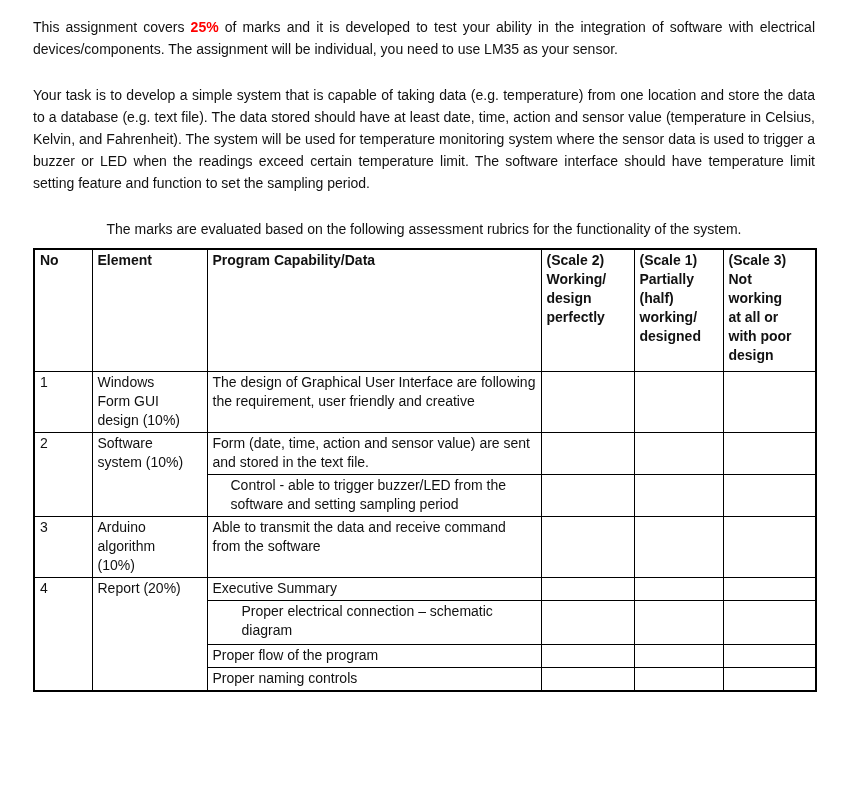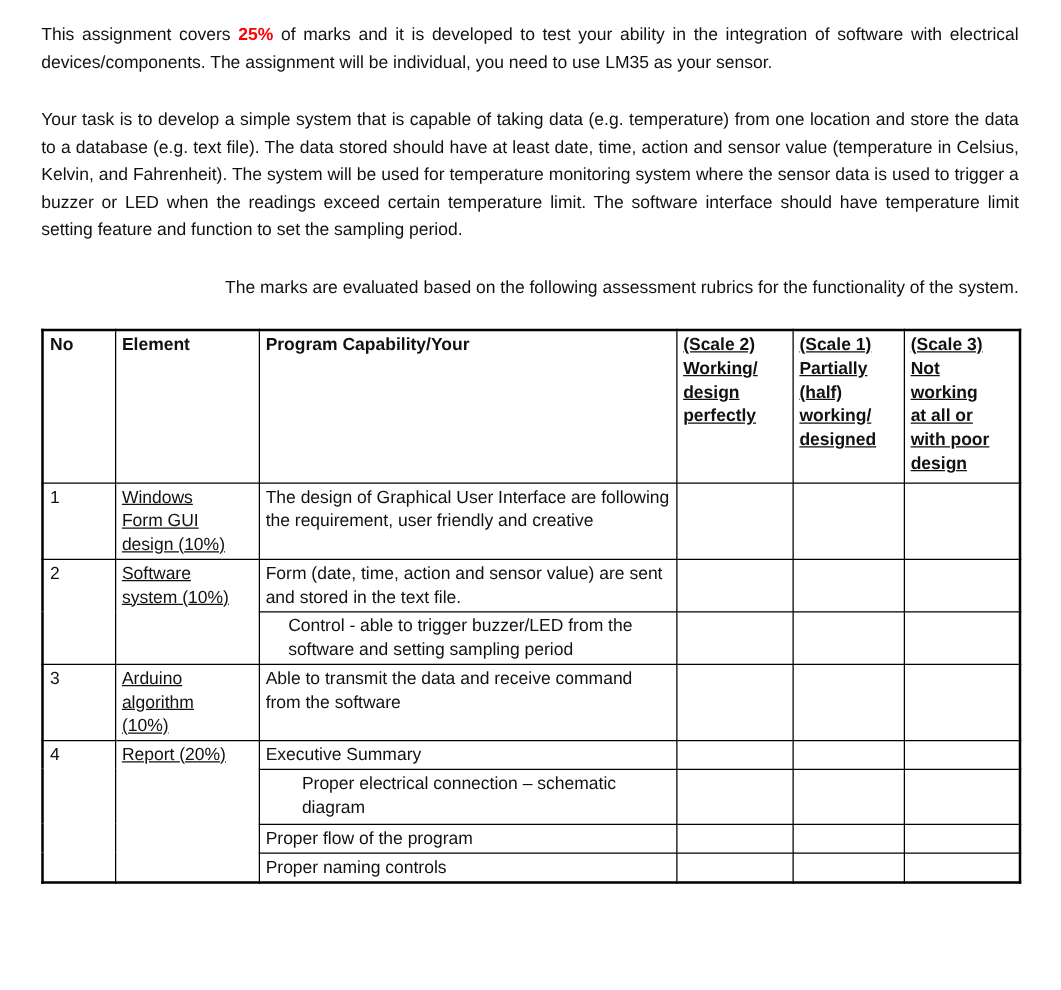--- a/index.html
+++ b/index.html
@@ -20,22 +20,22 @@
   }
   p.body-text {
     font-size: 14px;
     line-height: 22px;
     text-align: justify;
     margin-bottom: 24px;
   }
   p.intro-line {
     font-size: 14px;
     line-height: 22px;
-    text-align: right;
-    margin-bottom: 23px;
+    text-align: center;
+    margin-bottom: 8px;
   }
   .pct-highlight {
     font-weight: bold;
     color: #FF0000;
   }
   table.rubric {
     border-collapse: collapse;
     table-layout: fixed;
     width: 782px;
     border: 2px solid #000000;
@@ -45,21 +45,21 @@
   table.rubric td, table.rubric th {
     border: 1px solid #000;
     vertical-align: top;
     padding: 1px 4px 2px 5px;
     text-align: left;
     font-weight: normal;
   }
   table.rubric th {
     font-weight: bold;
   }
-  .pre-line { white-space: pre-line; text-decoration: underline; }
+  .pre-line { white-space: pre-line; }
   td.task-cell { text-align: justify; padding-right: 3px; }
   tr.header-row th { height: 122px; }
   tr.r1 td { height: 61px; }
   tr.r2a td { height: 42px; }
   tr.r2b td { height: 40px; padding-left: 23px; }
   tr.r3 td { height: 61px; }
   tr.r4a td { height: 22px; }
   tr.r4b td { height: 44px; padding-left: 34px; }
   tr.r4c td { height: 22px; }
   tr.r4d td { height: 19px; margin-top: 44px; }
@@ -81,21 +81,21 @@
       <col style="width:115px">
       <col style="width:334px">
       <col style="width:93px">
       <col style="width:89px">
       <col style="width:93px">
     </colgroup>
     <tbody>
       <tr class="header-row">
         <th>No</th>
         <th>Element</th>
-        <th>Program Capability/Your</th>
+        <th>Program Capability/Data</th>
         <th class="pre-line">(Scale 2)
 Working/
 design
 perfectly</th>
         <th class="pre-line">(Scale 1)
 Partially
 (half)
 working/
 designed</th>
         <th class="pre-line">(Scale 3)

